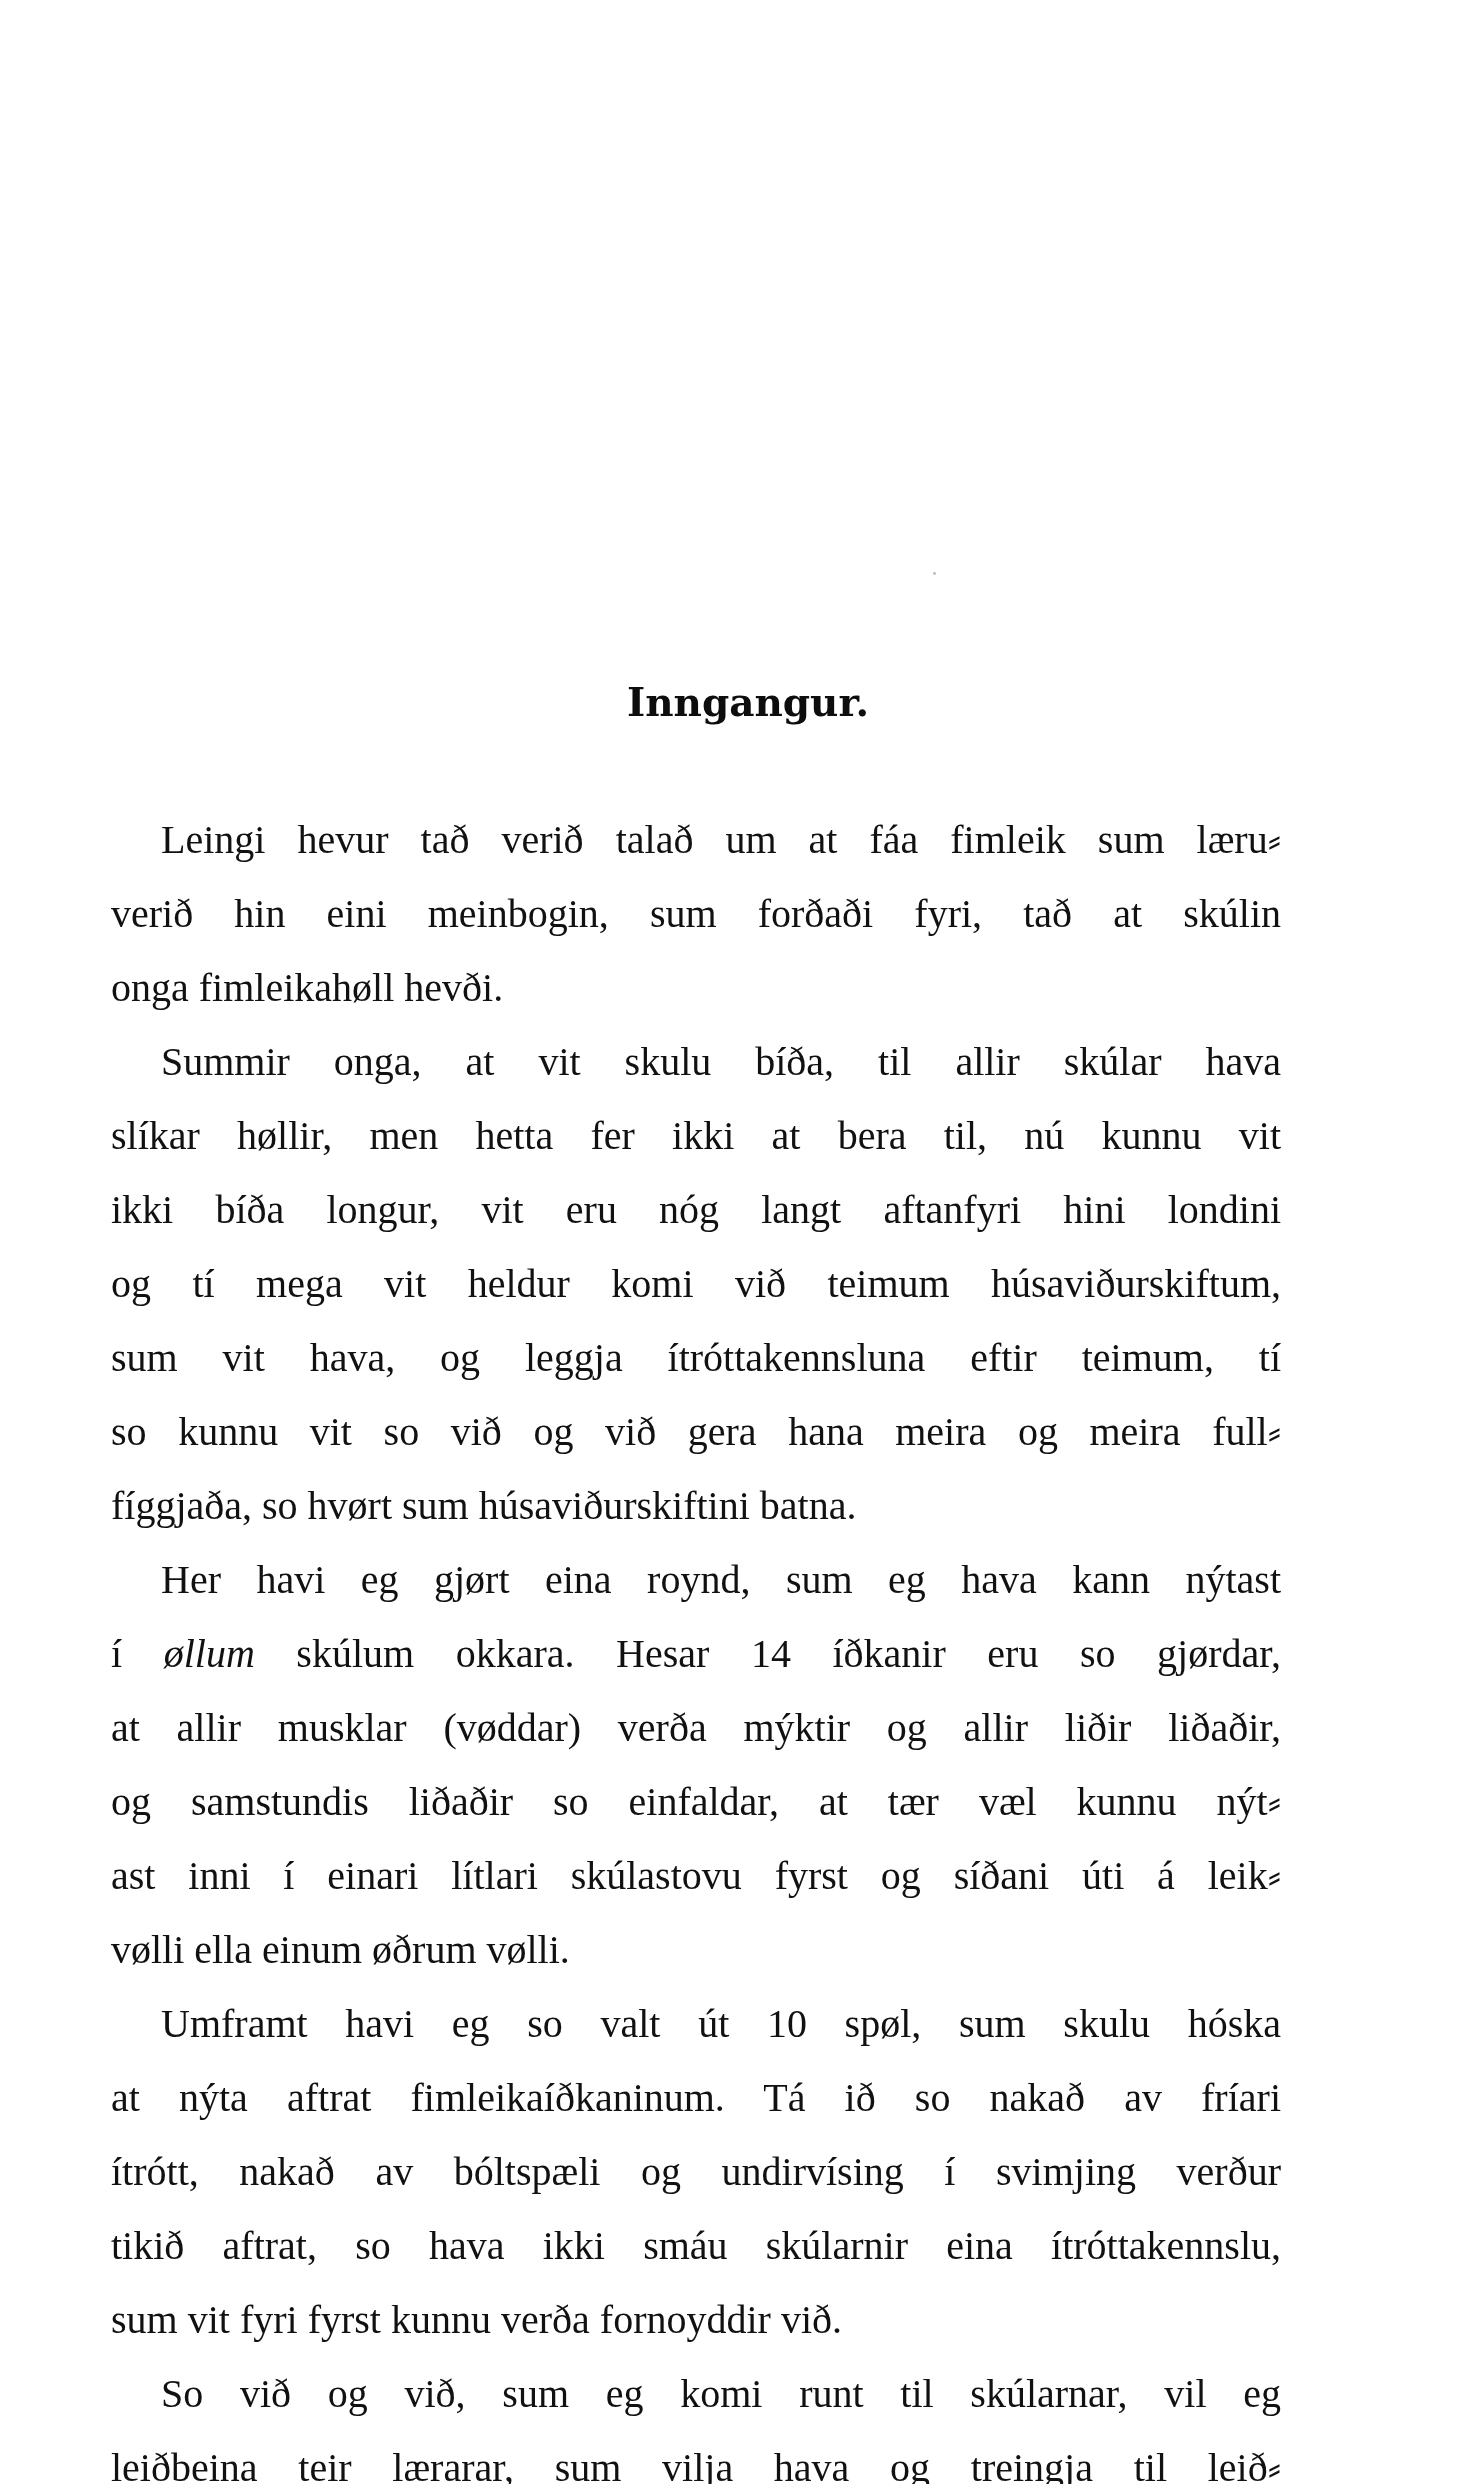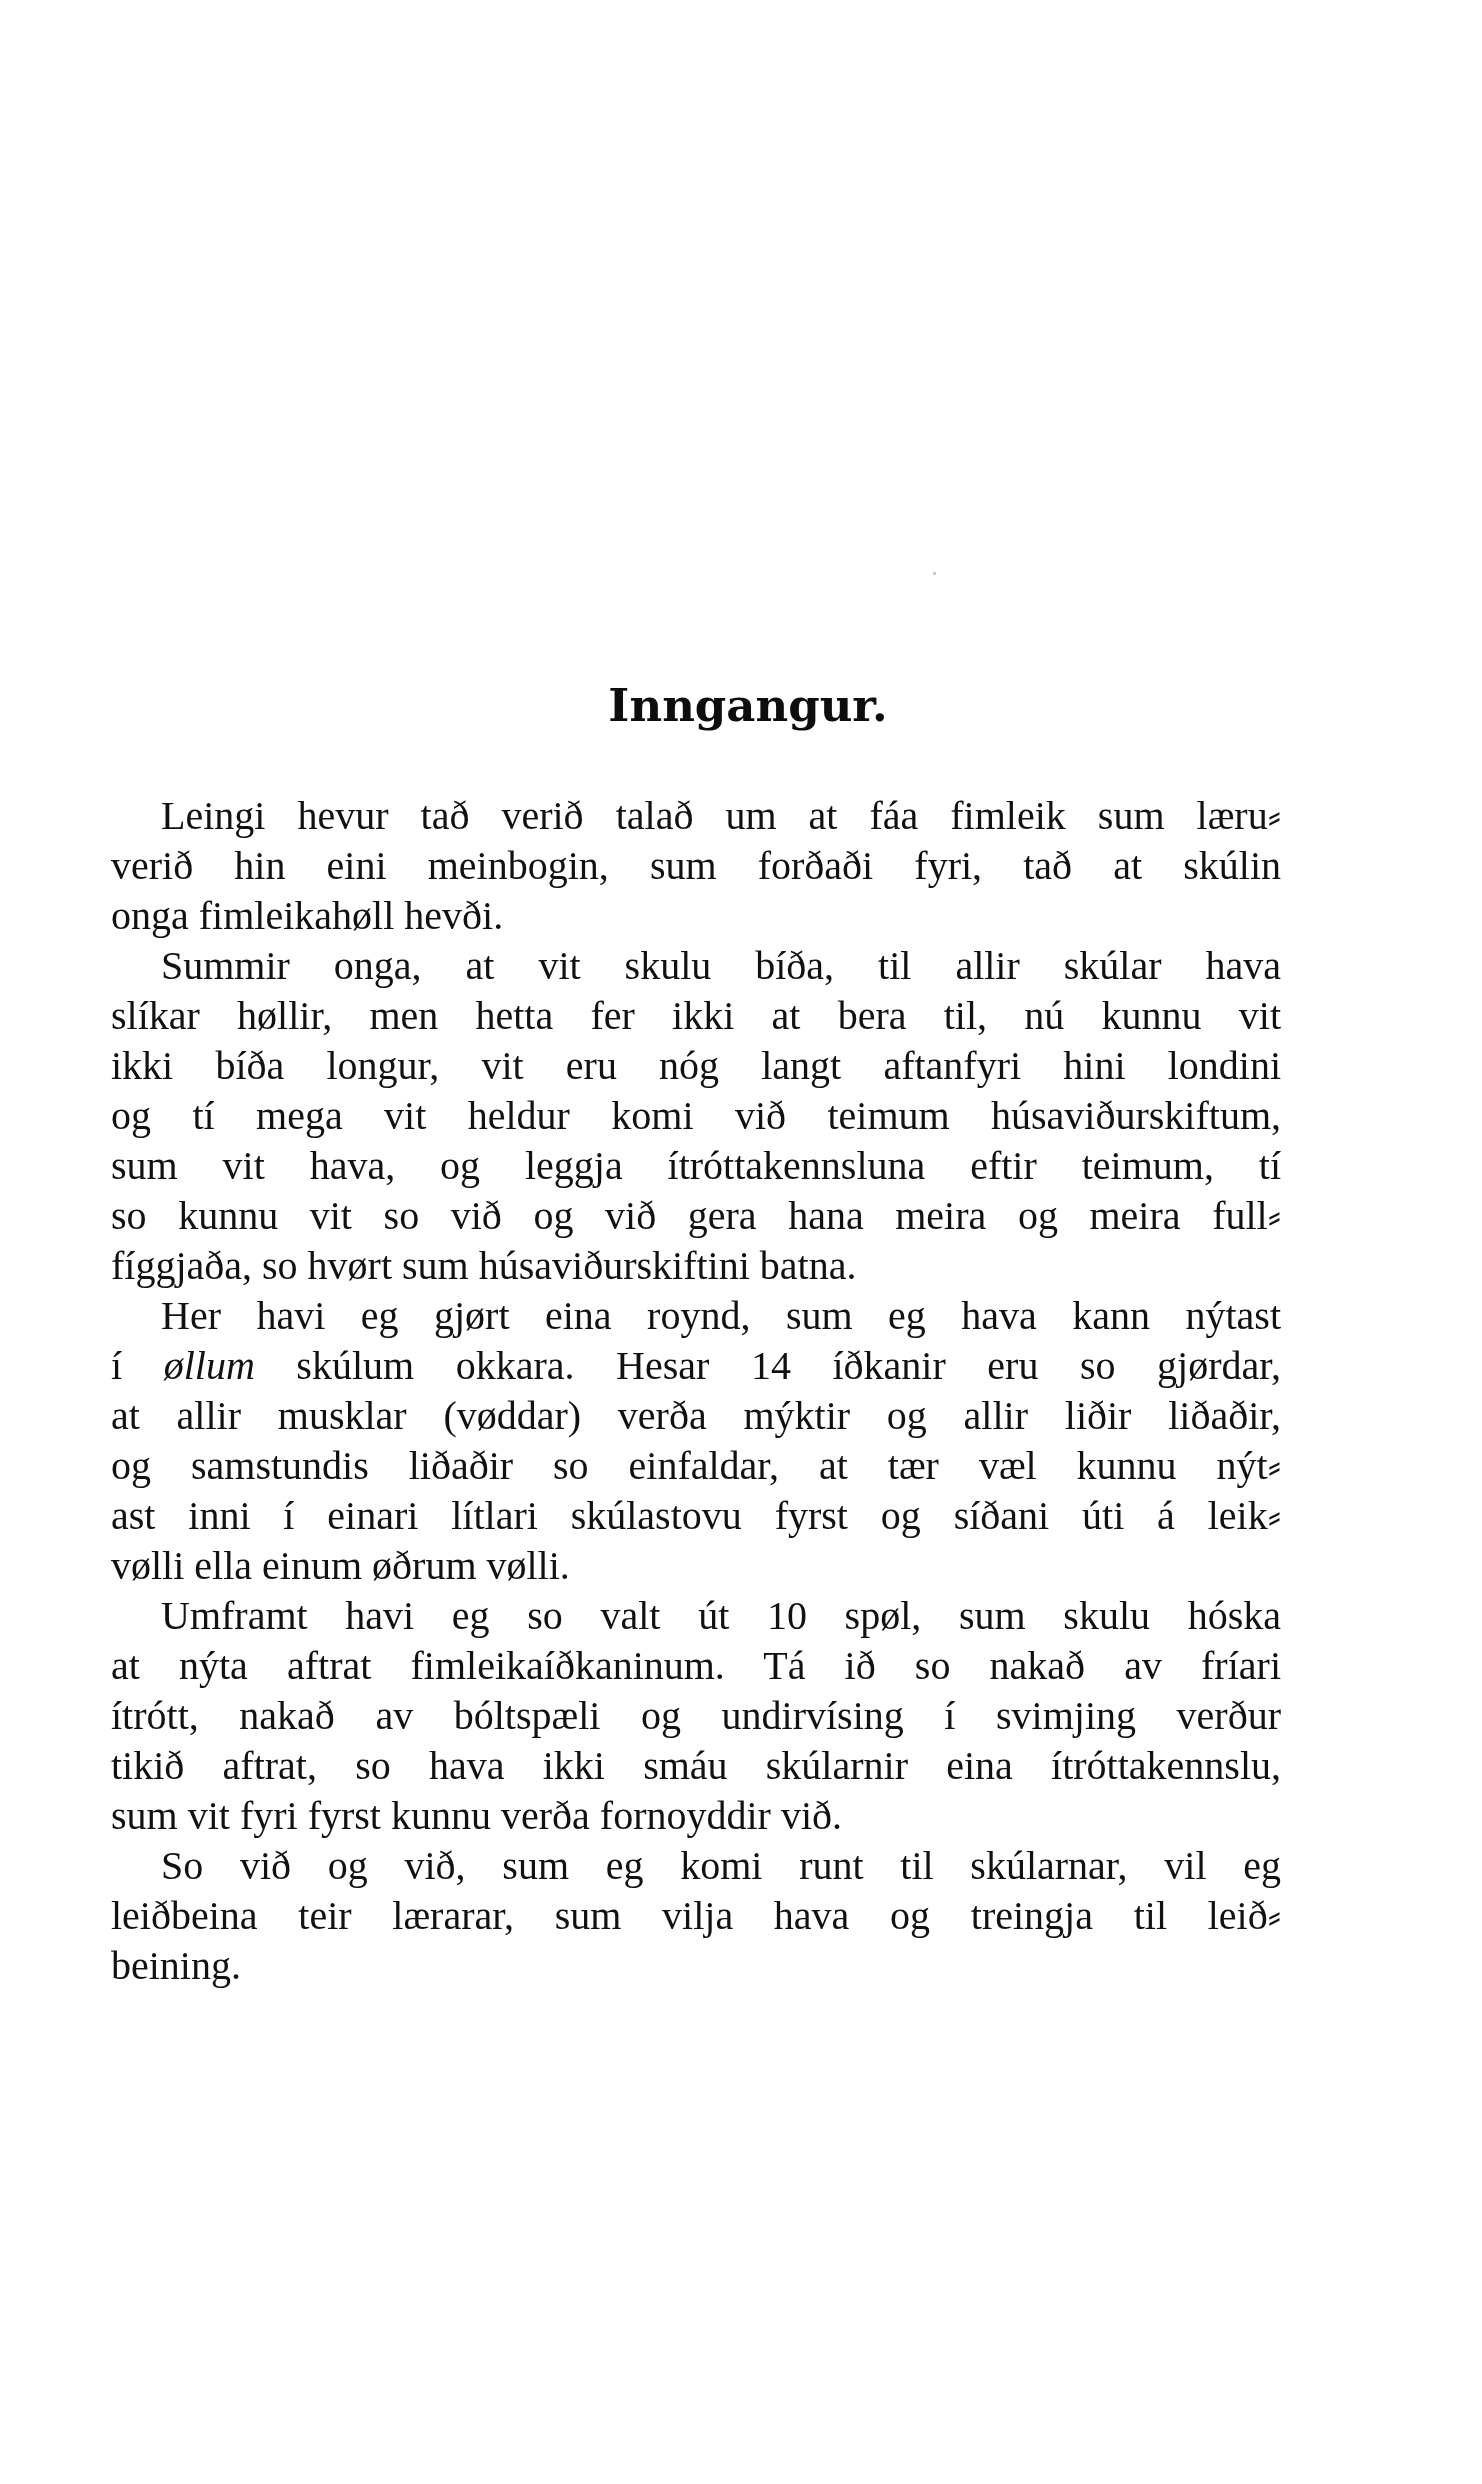--- a/index.html
+++ b/index.html
@@ -23,41 +23,42 @@
       background: #ffffff;
     }
     .title {
       position: absolute;
       left: 0;
       width: 1483px;
       top: 679px;
       text-align: center;
       font-family: "DejaVu Serif", serif;
       font-weight: bold;
-      font-size: 45px;
+      font-size: 39px;
       letter-spacing: 0px;
       color: #0d0d0d;
       padding-left: 13px;
       box-sizing: border-box;
     }
     .body-text {
       position: absolute;
       left: 111px;
       top: 791px;
       width: 1170px;
     }
     .line {
       height: 50px;
       line-height: 50px;
       font-family: "Liberation Serif", serif;
       font-size: 40px;
       white-space: nowrap;
       text-align: justify;
       text-align-last: justify;
       color: #111111;
+      margin-top: 24px;
     }
     .line.indent {
       padding-left: 50px;
     }
     .line.last {
       text-align-last: left;
     }
     .speck {
       position: absolute;
       left: 933px;

